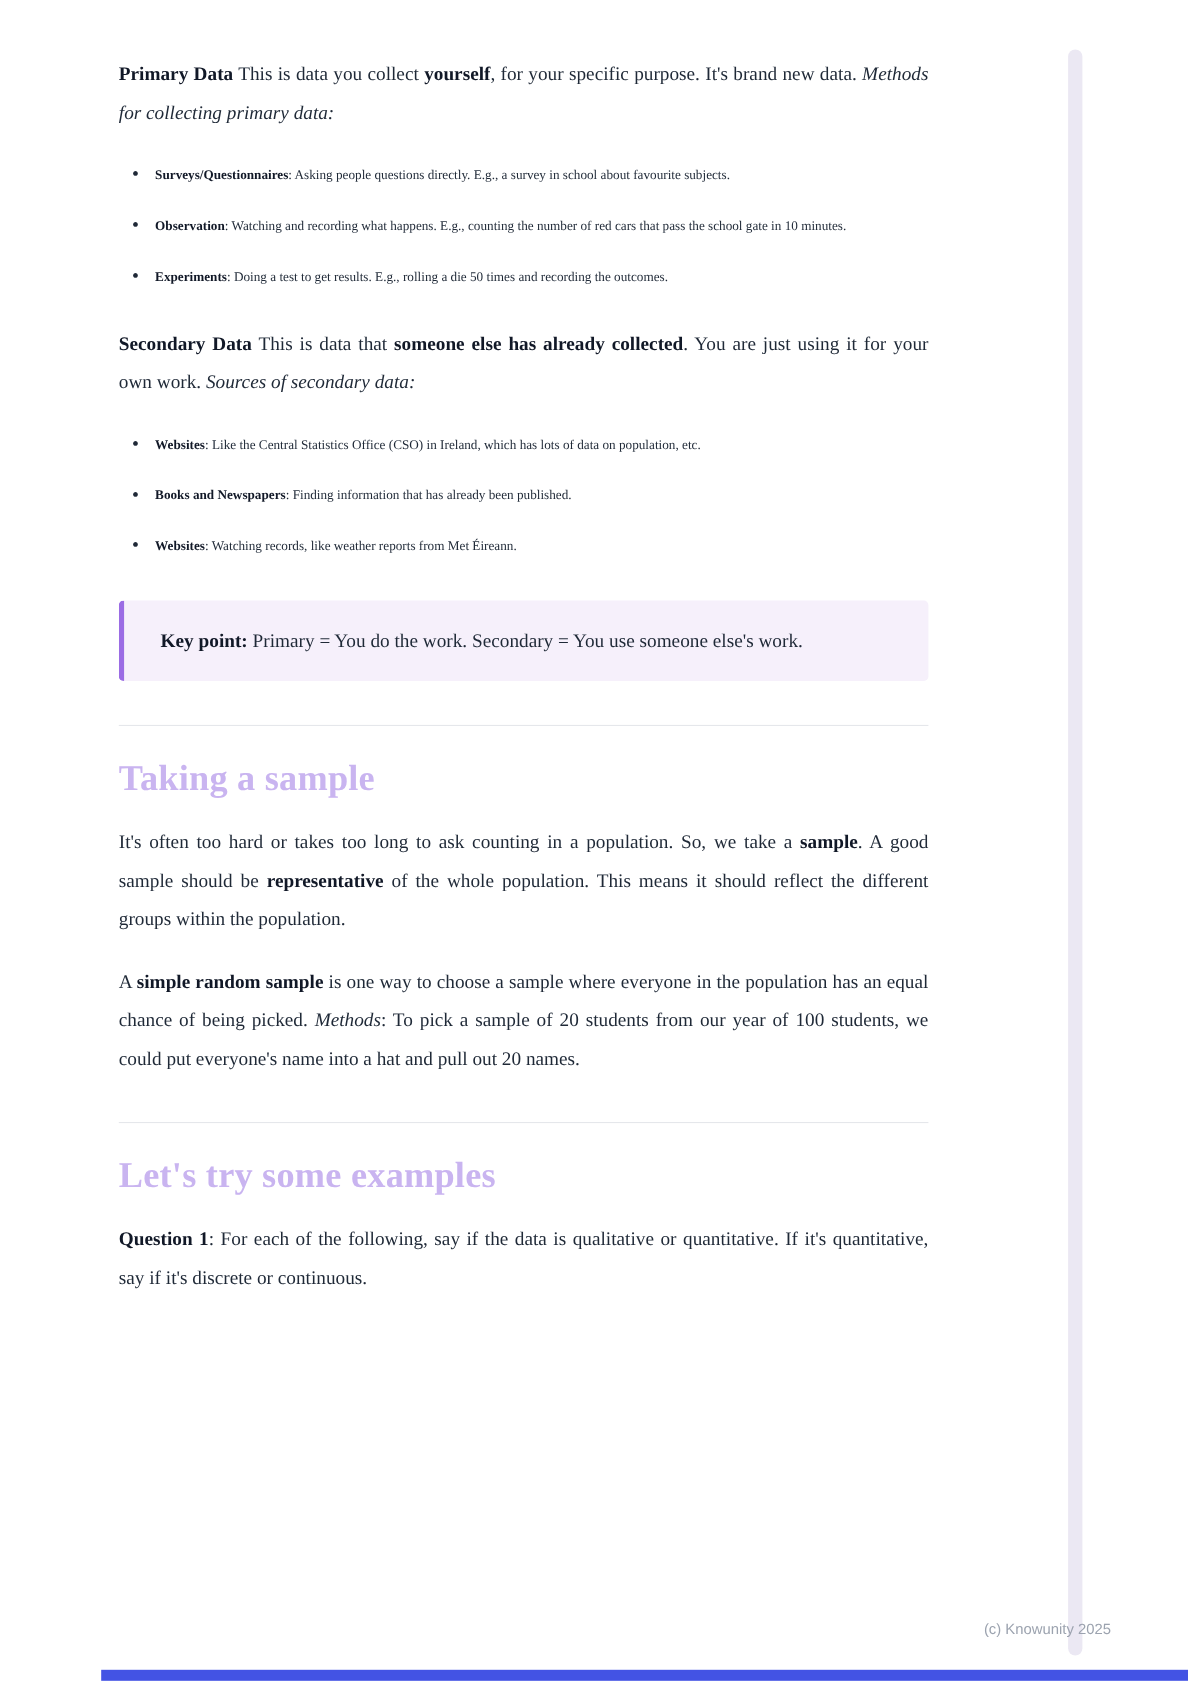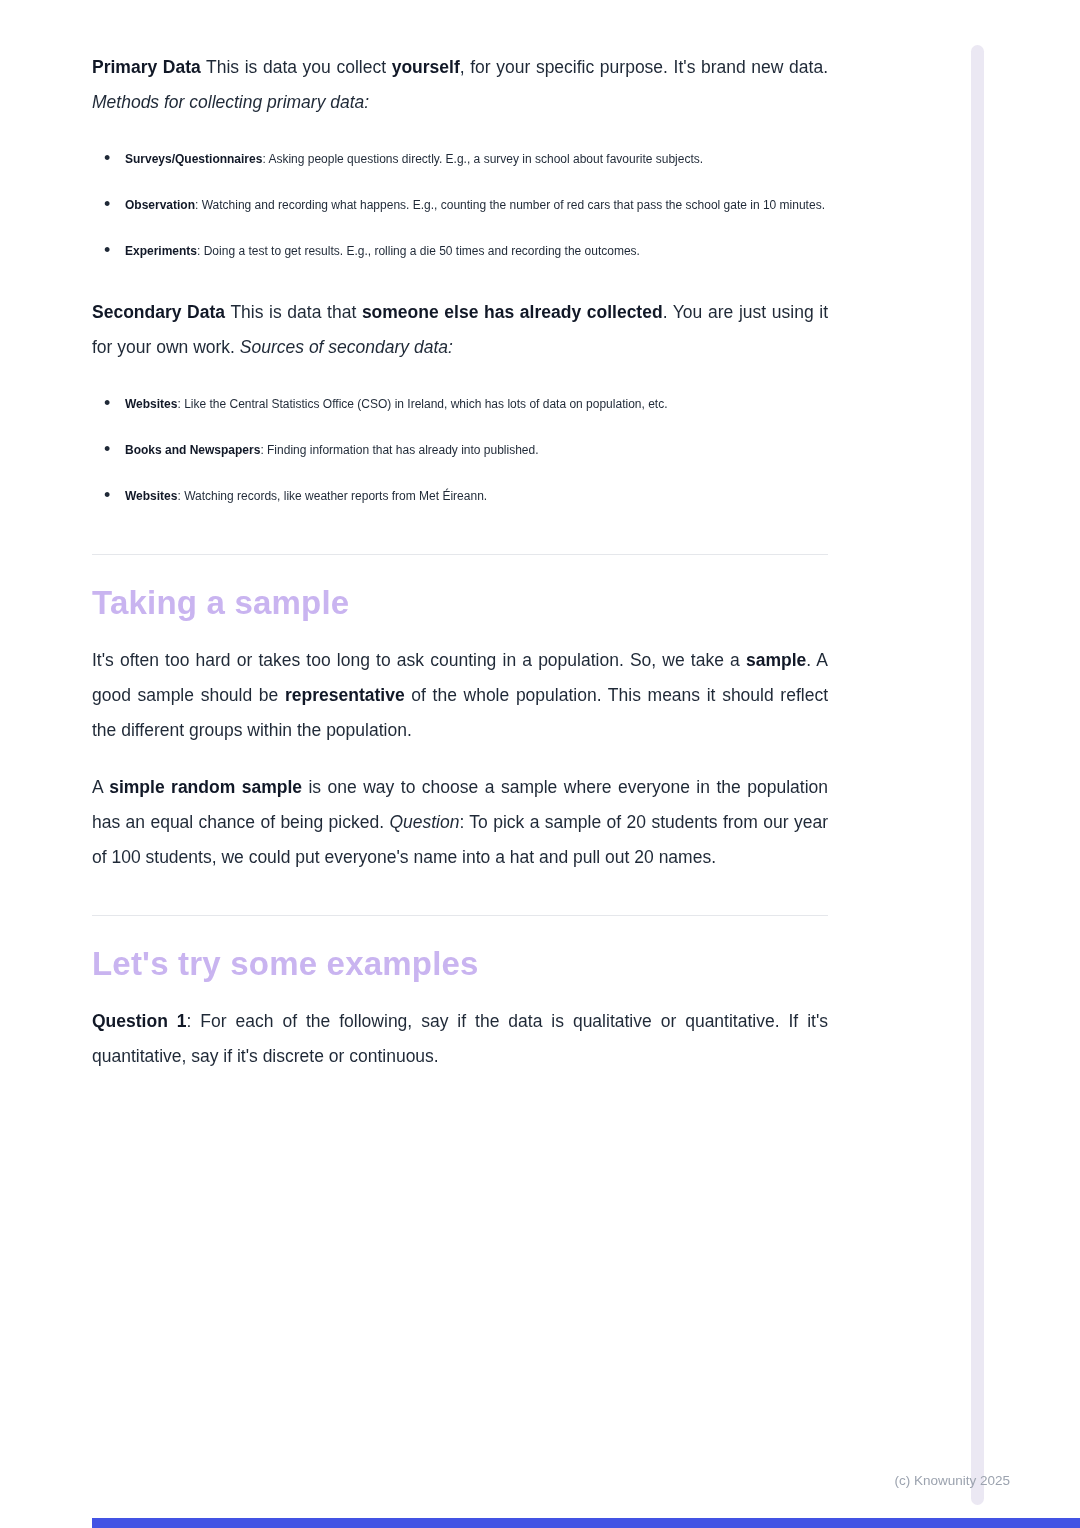--- a/index.html
+++ b/index.html
@@ -6,22 +6,23 @@
   html, body { background:#ffffff; }
   body {
     width:1080px; height:1528px;
     position:relative;
     font-family:"Liberation Sans","DejaVu Sans",sans-serif;
     color:#1f2937;
     overflow:hidden;
   }
   .content {
     position:absolute;
-    left:92px; top:50px;
+    left:108px; top:50px;
     width:736px;
+    font-family:Liberation Serif, serif;
   }
   .para {
     font-size:17.5px;
     line-height:35px;
     margin:0 0 22px 0;
   }
   .justify { text-align:justify; }
   strong { font-weight:700; color:#111827; }
   em { font-style:italic; }
   ul.bullets {
@@ -99,32 +100,35 @@
   <ul class="bullets">
     <li><strong>Surveys/Questionnaires</strong><span>: Asking people questions directly. E.g., a survey in school about favourite subjects.</span></li>
     <li><strong>Observation</strong><span>: Watching and recording what happens. E.g., counting the number of red cars that pass the school gate in 10 minutes.</span></li>
     <li><strong>Experiments</strong><span>: Doing a test to get results. E.g., rolling a die 50 times and recording the outcomes.</span></li>
   </ul>
 
   <p class="para justify"><strong>Secondary Data</strong><span> This is data that </span><strong>someone else has already collected</strong><span>. You are just using it for your own work. </span><em>Sources of secondary data:</em></p>
 
   <ul class="bullets">
     <li><strong>Websites</strong><span>: Like the Central Statistics Office (CSO) in Ireland, which has lots of data on population, etc.</span></li>
-    <li><strong>Books and Newspapers</strong><span>: Finding information that has already into published.</span></li>
+    <li><strong>Books and Newspapers</strong><span>: Finding information that has already been published.</span></li>
     <li><strong>Websites</strong><span>: Watching records, like weather reports from Met Éireann.</span></li>
   </ul>
 
+  <div class="callout">
+    <p class="para justify"><strong>Key point:</strong><span> Primary = You do the work. Secondary = You use someone else's work.</span></p>
+  </div>
 
   <hr class="divider">
 
   <h2 class="doc-heading">Taking a sample</h2>
 
   <p class="para justify"><span>It's often too hard or takes too long to ask counting in a population. So, we take a </span><strong>sample</strong><span>. A good sample should be </span><strong>representative</strong><span> of the whole population. This means it should reflect the different groups within the population.</span></p>
 
-  <p class="para justify"><span>A </span><strong>simple random sample</strong><span> is one way to choose a sample where everyone in the population has an equal chance of being picked. </span><em>Question</em><span>: To pick a sample of 20 students from our year of 100 students, we could put everyone's name into a hat and pull out 20 names.</span></p>
+  <p class="para justify"><span>A </span><strong>simple random sample</strong><span> is one way to choose a sample where everyone in the population has an equal chance of being picked. </span><em>Methods</em><span>: To pick a sample of 20 students from our year of 100 students, we could put everyone's name into a hat and pull out 20 names.</span></p>
 
   <hr class="divider">
 
   <h2 class="doc-heading">Let's try some examples</h2>
 
   <p class="para justify"><strong>Question 1</strong><span>: For each of the following, say if the data is qualitative or quantitative. If it's quantitative, say if it's discrete or continuous.</span></p>
 
 </div>
 
 <div class="scrollbar-track"></div>

